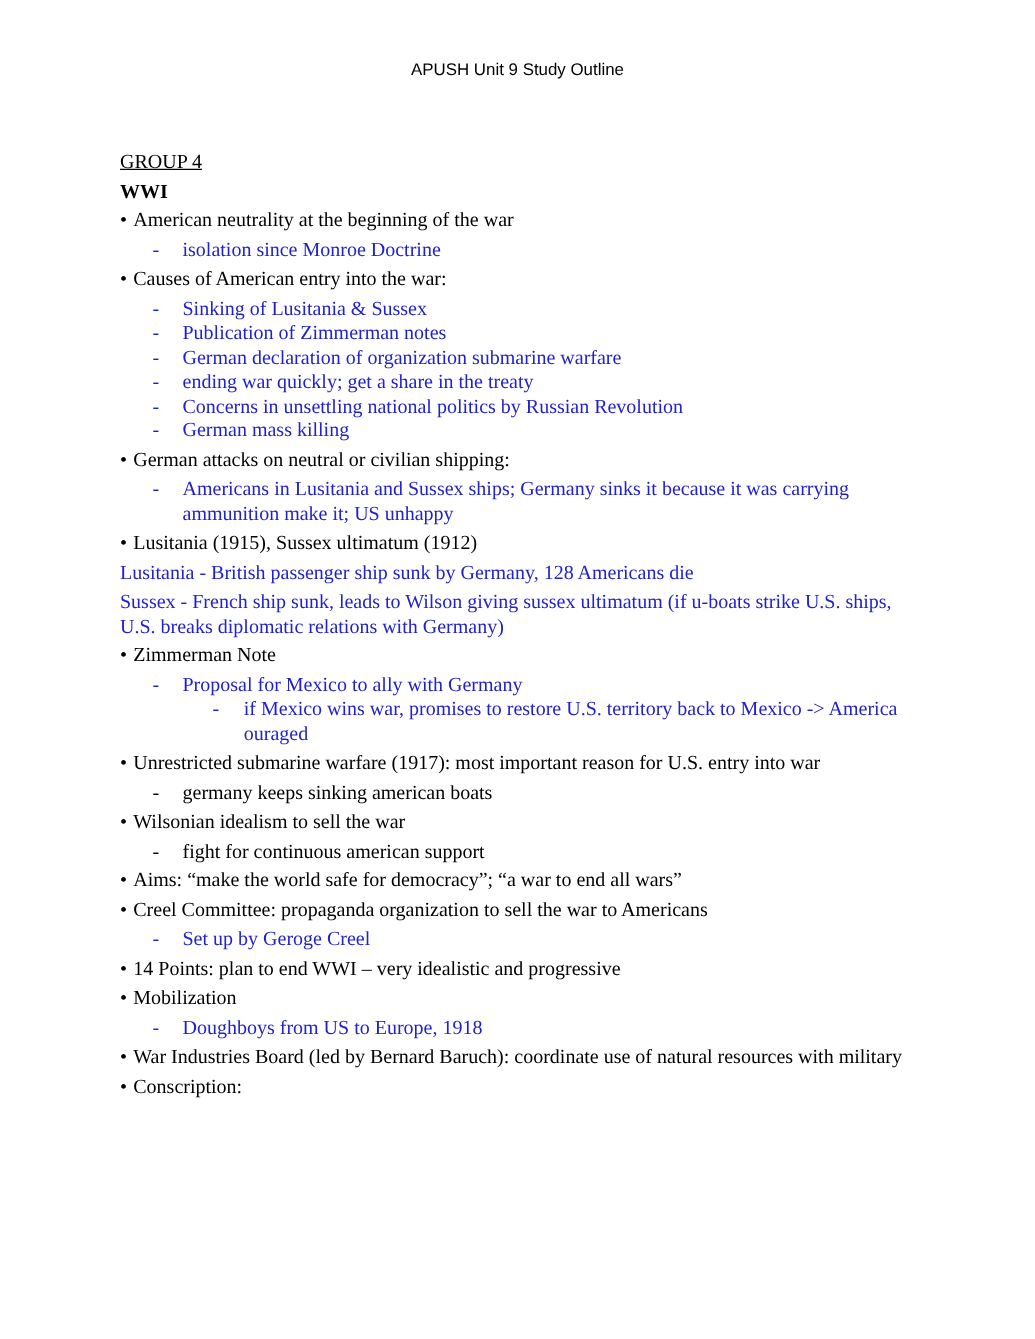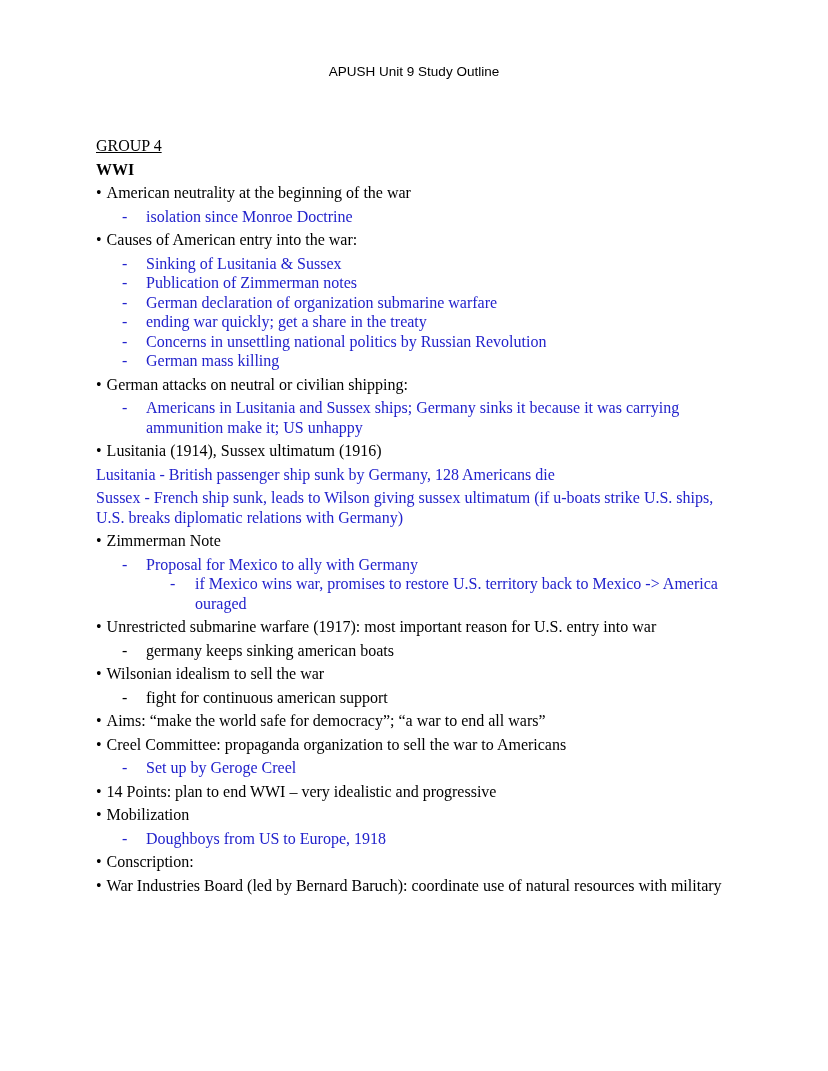--- a/index.html
+++ b/index.html
@@ -6,21 +6,21 @@
     margin: 0;
     padding: 0;
     background: #ffffff;
   }
   .page {
     width: 828px;
     min-height: 1071px;
     margin: 0 auto;
     background: #ffffff;
     box-sizing: border-box;
-    padding: 64px 96px 40px 96px;
+    padding: 48px 96px 40px 96px;
     font-family: "Liberation Serif", serif;
     font-size: 16px;
     line-height: 19.5px;
     color: #000000;
   }
   .doc-header {
     text-align: center;
     font-family: "Liberation Sans", sans-serif;
     font-size: 13.5px;
     line-height: 16px;
@@ -101,21 +101,21 @@
       </div>
       <div class="line dash1 blue">
         <span class="marker">-</span>
         <span class="text">German mass killing</span>
       </div>
       <div class="line bullet black"><span class="marker">•</span><span class="text">German attacks on neutral or civilian shipping:</span></div>
       <div class="line dash1 blue">
         <span class="marker">-</span>
         <span class="text">Americans in Lusitania and Sussex ships; Germany sinks it because it was carrying ammunition make it; US unhappy</span>
       </div>
-      <div class="line bullet black"><span class="marker">•</span><span class="text">Lusitania (1914), Sussex ultimatum (1916)</span></div>
+      <div class="line bullet black"><span class="marker">•</span><span class="text">Lusitania (1915), Sussex ultimatum (1912)</span></div>
       <div class="line plain blue">Lusitania - British passenger ship sunk by Germany, 128 Americans die</div>
       <div class="line plain blue">Sussex - French ship sunk, leads to Wilson giving sussex ultimatum (if u-boats strike U.S. ships, U.S. breaks diplomatic relations with Germany)</div>
       <div class="line bullet black"><span class="marker">•</span><span class="text">Zimmerman Note</span></div>
       <div class="line dash1 blue">
         <span class="marker">-</span>
         <span class="text">Proposal for Mexico to ally with Germany</span>
       </div>
       <div class="line dash2 blue">
         <span class="marker">-</span>
         <span class="text">if Mexico wins war, promises to restore U.S. territory back to Mexico -&gt; America ouraged</span>
@@ -135,16 +135,16 @@
       <div class="line dash1 blue">
         <span class="marker">-</span>
         <span class="text">Set up by Geroge Creel</span>
       </div>
       <div class="line bullet black"><span class="marker">•</span><span class="text">14 Points: plan to end WWI – very idealistic and progressive</span></div>
       <div class="line bullet black"><span class="marker">•</span><span class="text">Mobilization</span></div>
       <div class="line dash1 blue">
         <span class="marker">-</span>
         <span class="text">Doughboys from US to Europe, 1918</span>
       </div>
+      <div class="line bullet black"><span class="marker">•</span><span class="text">War Industries Board (led by Bernard Baruch): coordinate use of natural resources with military</span></div>
       <div class="line bullet black"><span class="marker">•</span><span class="text">Conscription:</span></div>
-      <div class="line bullet black"><span class="marker">•</span><span class="text">War Industries Board (led by Bernard Baruch): coordinate use of natural resources with military</span></div>
     </div>
 </div>
 
 </body></html>

